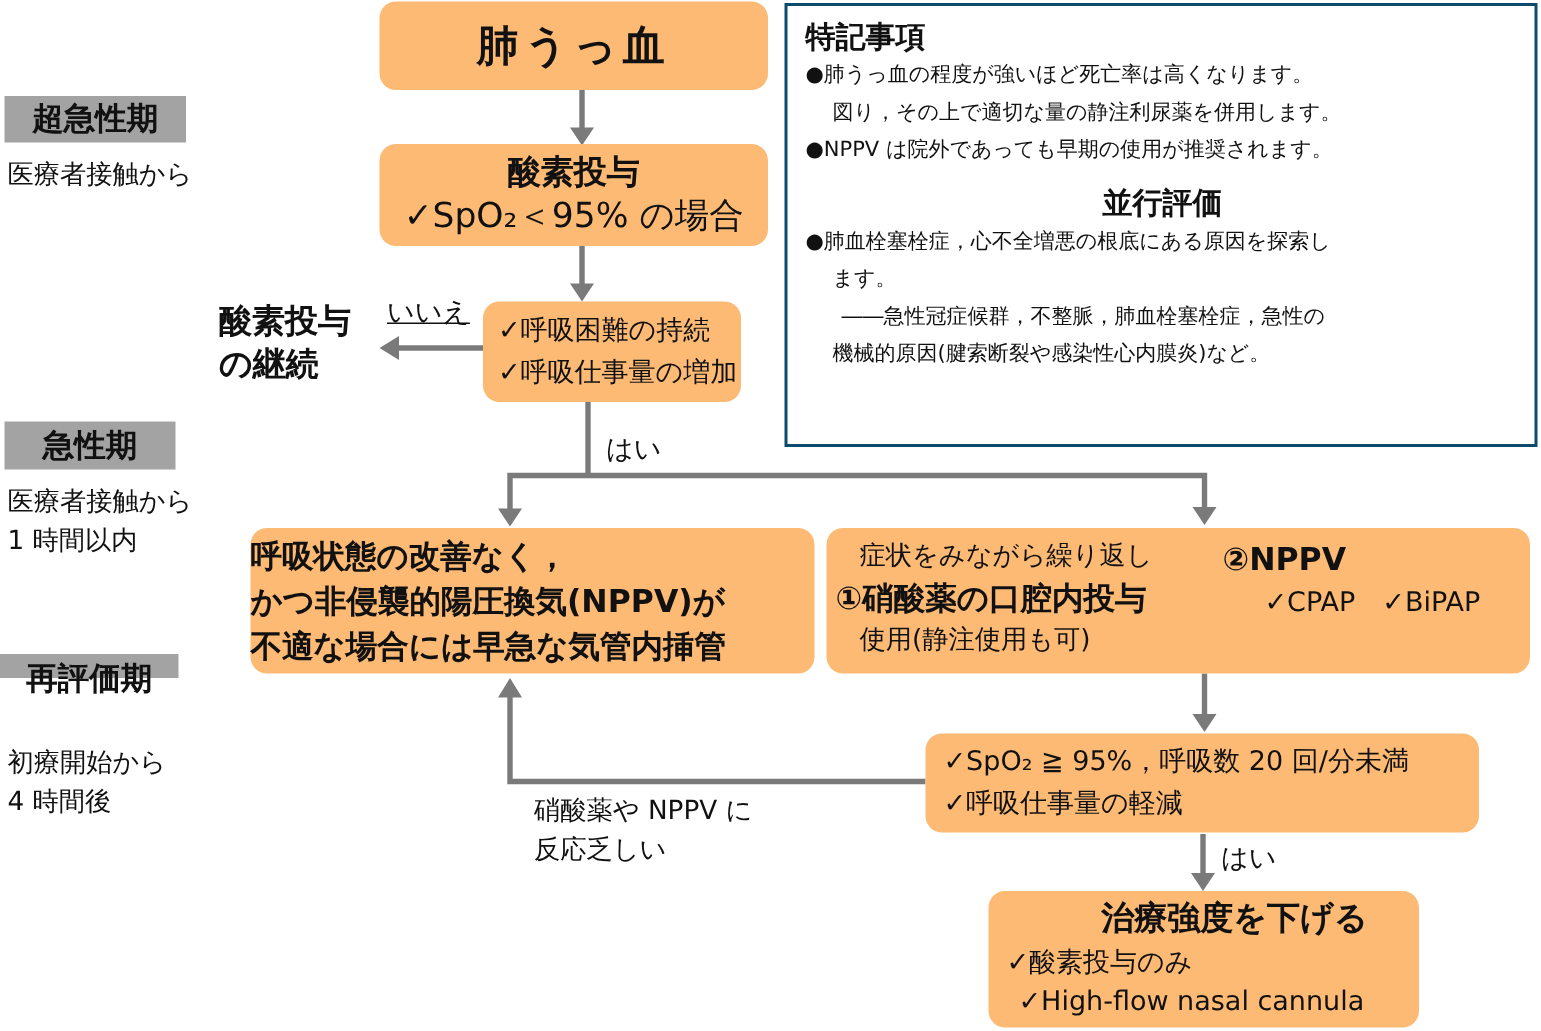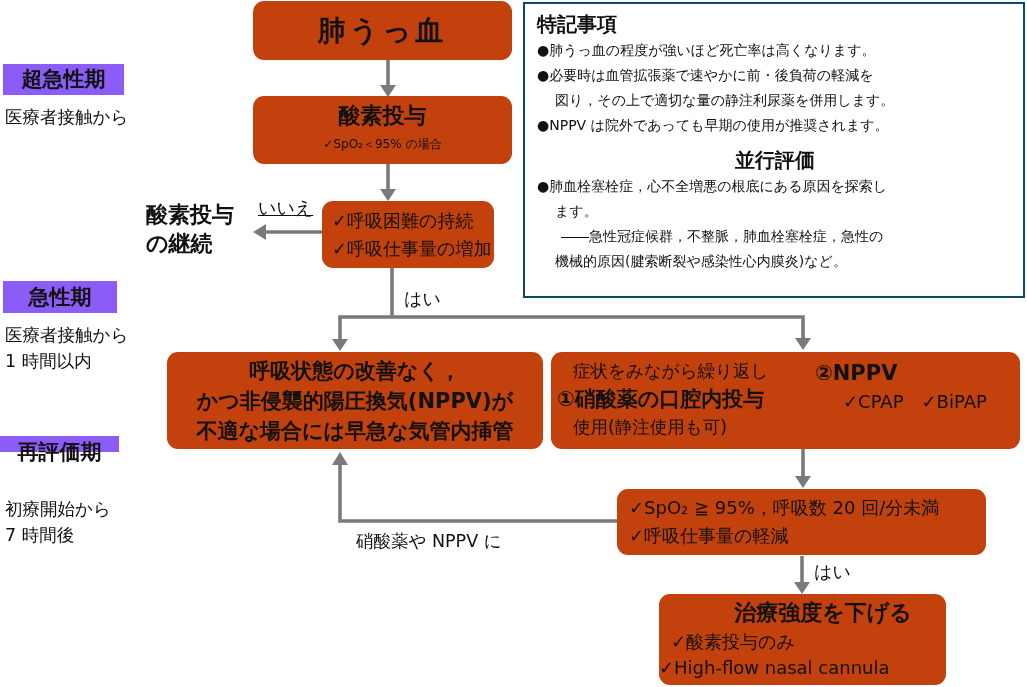--- a/index.html
+++ b/index.html
@@ -2,24 +2,24 @@
 <html><head>
 <meta charset="utf-8">
 <style>
   html, body { margin: 0; padding: 0; background: #ffffff; }
   body { font-family: "DejaVu Sans", "Liberation Sans", sans-serif; color: #111; }
   #canvas { position: relative; width: 1027px; height: 687px; background: #fff; overflow: hidden; }
 
   .abs { position: absolute; }
 
   
-  .gbox { position: absolute; background: #c2410c; border-radius: 11px; color: #111; }
+  .gbox { position: absolute; background: #fdba74; border-radius: 11px; color: #111; }
 
   
-  .phase { position: absolute; background: #8b5cf6; color: #111; font-weight: bold;
+  .phase { position: absolute; background: #a3a3a3; color: #111; font-weight: bold;
            font-size: 21px; text-align: center; }
   .phase-sub { position: absolute; font-size: 17.5px; line-height: 26px; color: #111; }
 
   .big-title { font-size: 28px; font-weight: bold; text-align: center; letter-spacing: 4px; }
   .box-head { font-weight: bold; text-align: center; }
   .chkline { font-size: 18px; line-height: 28px; }
 
   .edge-label { position: absolute; font-size: 18px; color: #111; }
 
   
@@ -69,45 +69,45 @@
 
   <div class="phase" style="left:3px; top:281px; width:114px; height:32px; line-height:32px;">急性期</div>
   <div class="phase-sub" style="left:5px; top:322px;">
     <div>医療者接触から</div>
     <div>1 時間以内</div>
   </div>
 
   <div class="phase" style="left:0px; top:436px; width:119px; height:16px; line-height:32px;">再評価期</div>
   <div class="phase-sub" style="left:5px; top:496px;">
     <div>初療開始から</div>
-    <div>7 時間後</div>
+    <div>4 時間後</div>
   </div>
 
   <div class="gbox big-title" style="left:253px; top:1px; width:259px; height:59px; line-height:59px;">肺うっ血</div>
 
   <div class="gbox" style="left:253px; top:96px; width:259px; height:68px; padding-top:4px; box-sizing:border-box;">
     <div class="box-head" style="font-size:22px; line-height:31px;">酸素投与</div>
-    <div style="font-size:12px; line-height:26px; text-align:center;">✓SpO₂＜95% の場合</div>
+    <div style="font-size:23px; line-height:26px; text-align:center;">✓SpO₂＜95% の場合</div>
   </div>
 
   <div class="gbox" style="left:322px; top:201px; width:172px; height:67px; padding:6px 0 0 10px; box-sizing:border-box;">
     <div class="chkline">✓呼吸困難の持続</div>
     <div class="chkline">✓呼吸仕事量の増加</div>
   </div>
 
   <div class="edge-label" style="left:258px; top:196px;text-decoration:underline;">いいえ</div>
 
   <div class="abs" style="left:146px; top:200px; font-size:22px; font-weight:bold; line-height:29px;">
     <div>酸素投与</div>
     <div>の継続</div>
   </div>
 
   <div class="edge-label" style="left:404px; top:287px;">はい</div>
 
-  <div class="gbox" style="left:167px; top:352px; width:376px; height:97px; padding-top:4px; box-sizing:border-box; text-align:center; font-weight:bold; font-size:21px; line-height:30px;">
+  <div class="gbox" style="left:167px; top:352px; width:376px; height:97px; padding-top:4px; box-sizing:border-box; text-align:left; font-weight:bold; font-size:21px; line-height:30px;">
     <div>呼吸状態の改善なく，</div>
     <div>かつ非侵襲的陽圧換気(NPPV)が</div>
     <div>不適な場合には早急な気管内挿管</div>
   </div>
 
   <div class="gbox" style="left:551px; top:352px; width:469px; height:97px;">
     <div class="abs" style="left:0; top:0; width:252px; padding:6px 0 0 6px; box-sizing:border-box;">
       <div style="font-size:17.5px; line-height:26px; padding-left:16px;">症状をみながら繰り返し</div>
       <div style="font-size:21px; font-weight:bold; line-height:30px;">①硝酸薬の口腔内投与</div>
       <div style="font-size:17.5px; line-height:26px; padding-left:16px;">使用(静注使用も可)</div>
@@ -120,32 +120,32 @@
 
   <div class="gbox" style="left:617px; top:489px; width:369px; height:66px; padding:5px 0 0 12px; box-sizing:border-box;">
     <div class="chkline">✓SpO₂ ≧ 95%，呼吸数 20 回/分未満</div>
     <div class="chkline">✓呼吸仕事量の軽減</div>
   </div>
 
   <div class="edge-label" style="left:814px; top:560px;">はい</div>
 
   <div class="abs" style="left:356px; top:528px; font-size:17.5px; line-height:26px;">
     <div>硝酸薬や NPPV に</div>
+    <div>反応乏しい</div>
   </div>
 
   <div class="gbox" style="left:659px; top:594px; width:287px; height:91px; padding-top:3px; box-sizing:border-box;">
     <div class="box-head" style="font-size:22px; line-height:32px;padding-left:41px;">治療強度を下げる</div>
     <div style="font-size:18px; line-height:26px; padding-left:12px;">✓酸素投与のみ</div>
-    <div style="font-size:18px; line-height:26px; padding-left:0;">✓High-flow nasal cannula</div>
+    <div style="font-size:18px; line-height:26px; padding-left:20px;">✓High-flow nasal cannula</div>
   </div>
 
   <div id="note-box">
     <div class="note-h">特記事項</div>
     <div class="note-line">●肺うっ血の程度が強いほど死亡率は高くなります。</div>
-    <div class="note-line">●必要時は血管拡張薬で速やかに前・後負荷の軽減を</div>
     <div class="note-line note-cont">図り，その上で適切な量の静注利尿薬を併用します。</div>
     <div class="note-line">●NPPV は院外であっても早期の使用が推奨されます。</div>
     <div class="note-h" style="margin-top:8px;text-align:center;">並行評価</div>
     <div class="note-line">●肺血栓塞栓症，心不全増悪の根底にある原因を探索し</div>
     <div class="note-line note-cont">ます。</div>
     <div class="note-line note-dash">――急性冠症候群，不整脈，肺血栓塞栓症，急性の</div>
     <div class="note-line note-cont">機械的原因(腱索断裂や感染性心内膜炎)など。</div>
   </div>
 
 </div>

